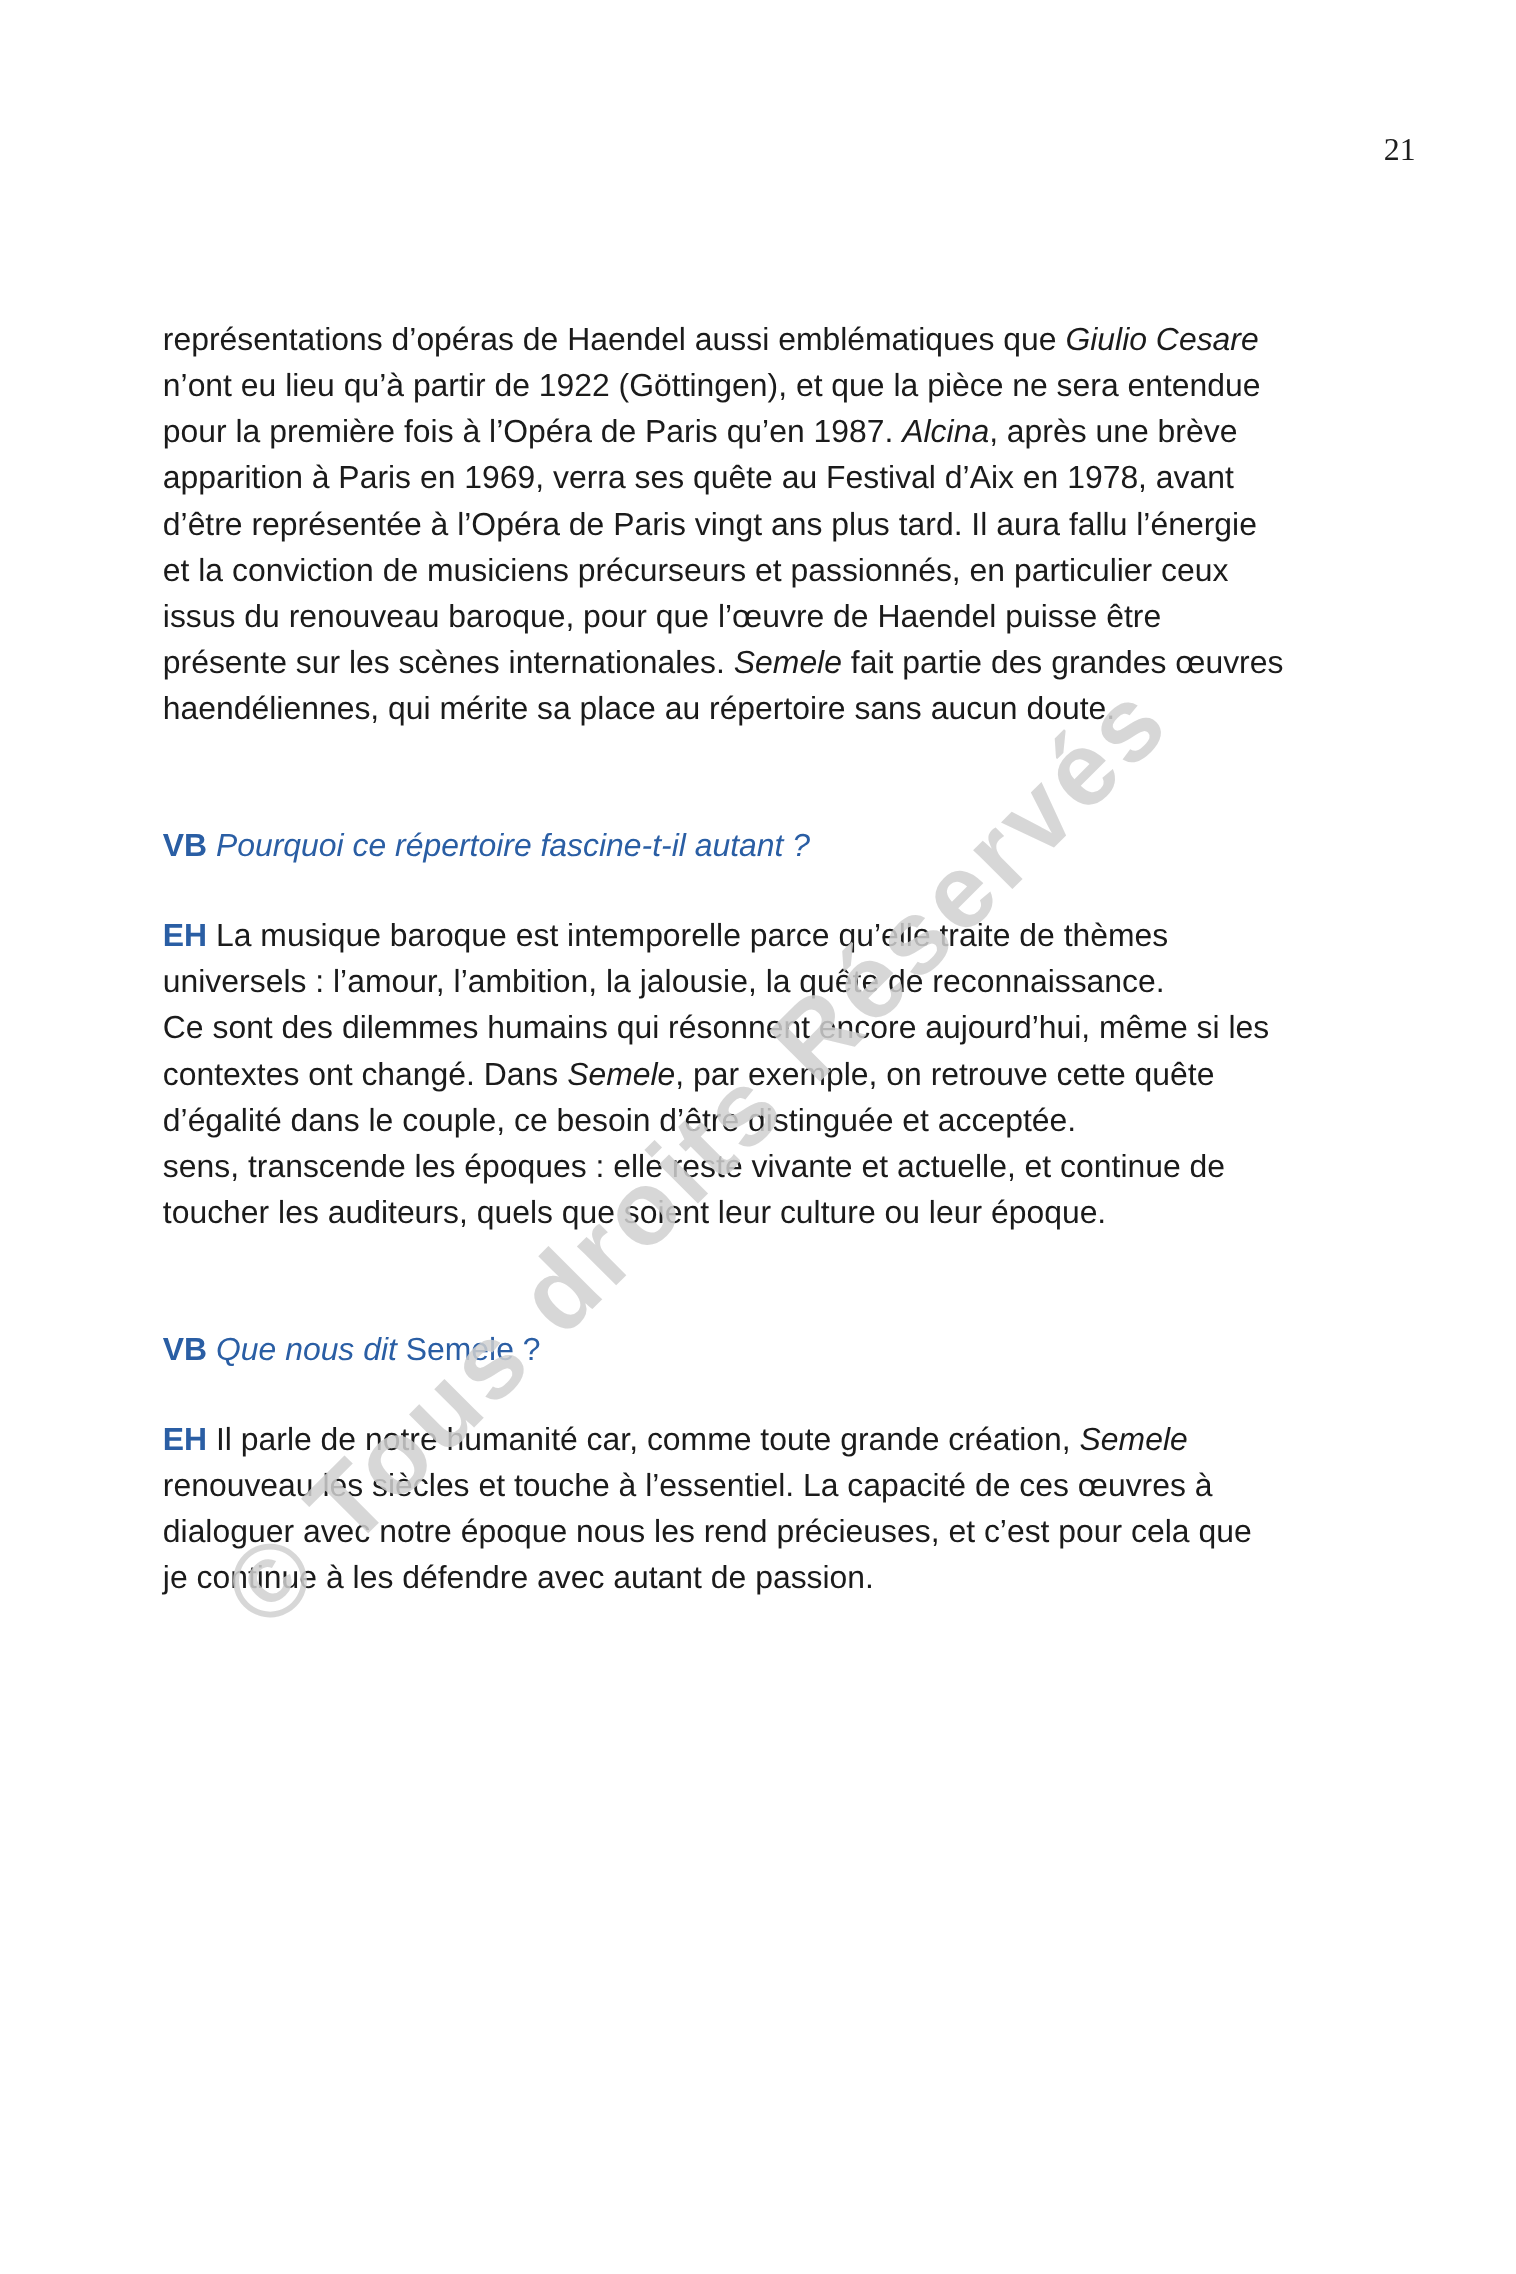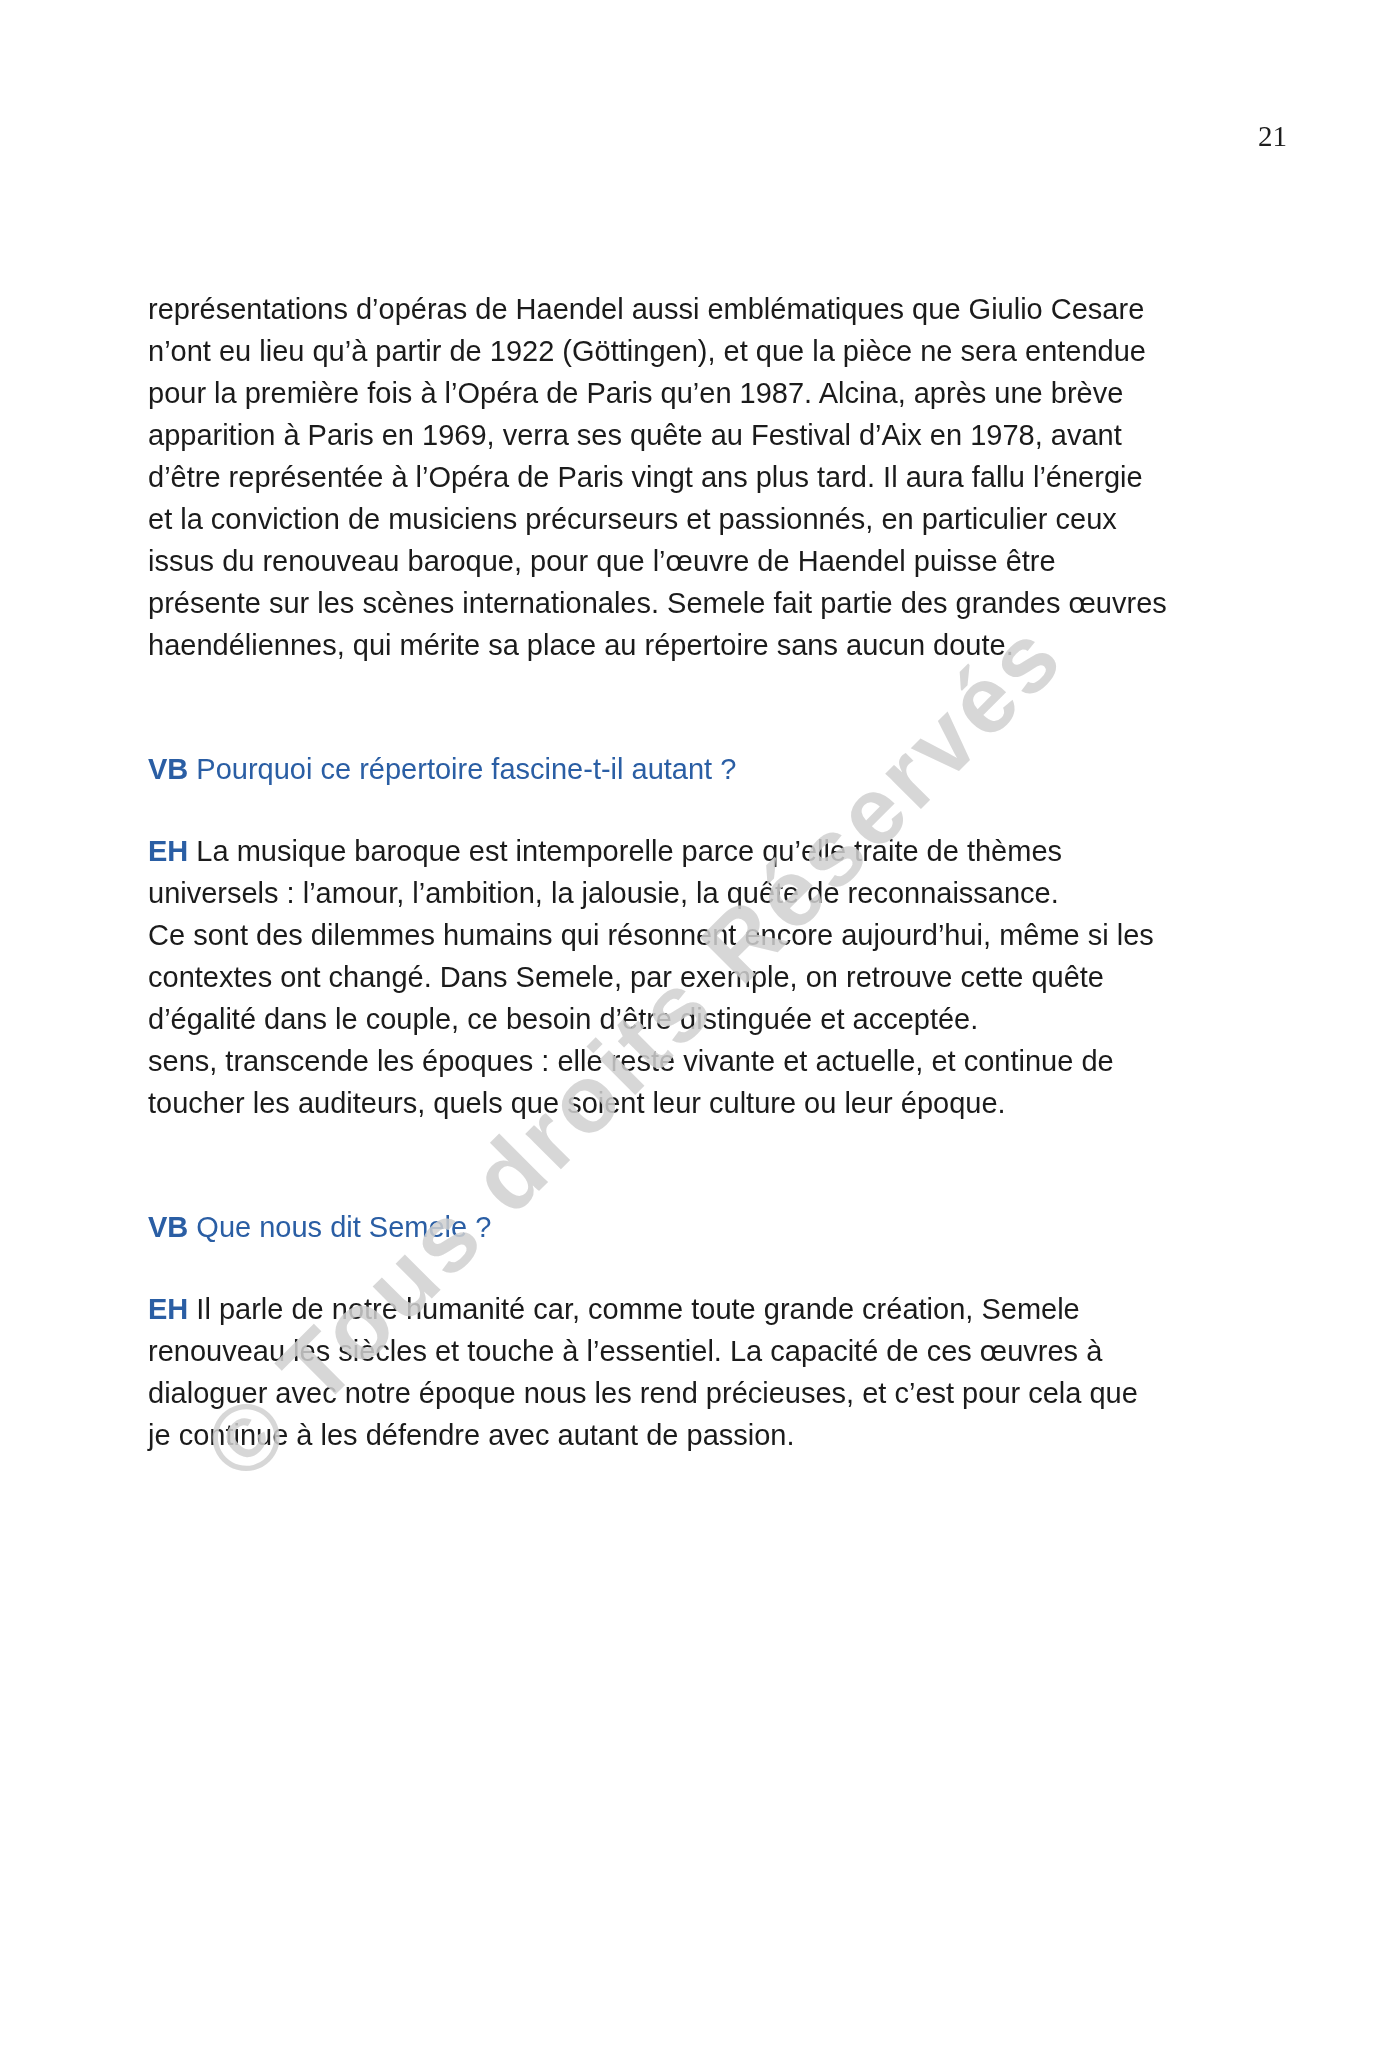--- a/index.html
+++ b/index.html
@@ -33,21 +33,21 @@
   .line{
     height:42px;
     line-height:42px;
     font-size:29px;
     letter-spacing:0px;
     color:var(--body-color);
     white-space:nowrap;
   }
   .seg{white-space:pre;}
   .b{font-weight:700;}
-  .i{}
+  .i{font-style:italic;}
   .blue{color:var(--blue);margin-top:20px;}
   .gap-q{margin-top:82px;}
   .gap-a{margin-top:40px;}
   .watermark{
     position:absolute;
     left:183px;
     top:1424px;
     transform:rotate(-45deg);
     transform-origin:0 0;
     font-size:95px;

